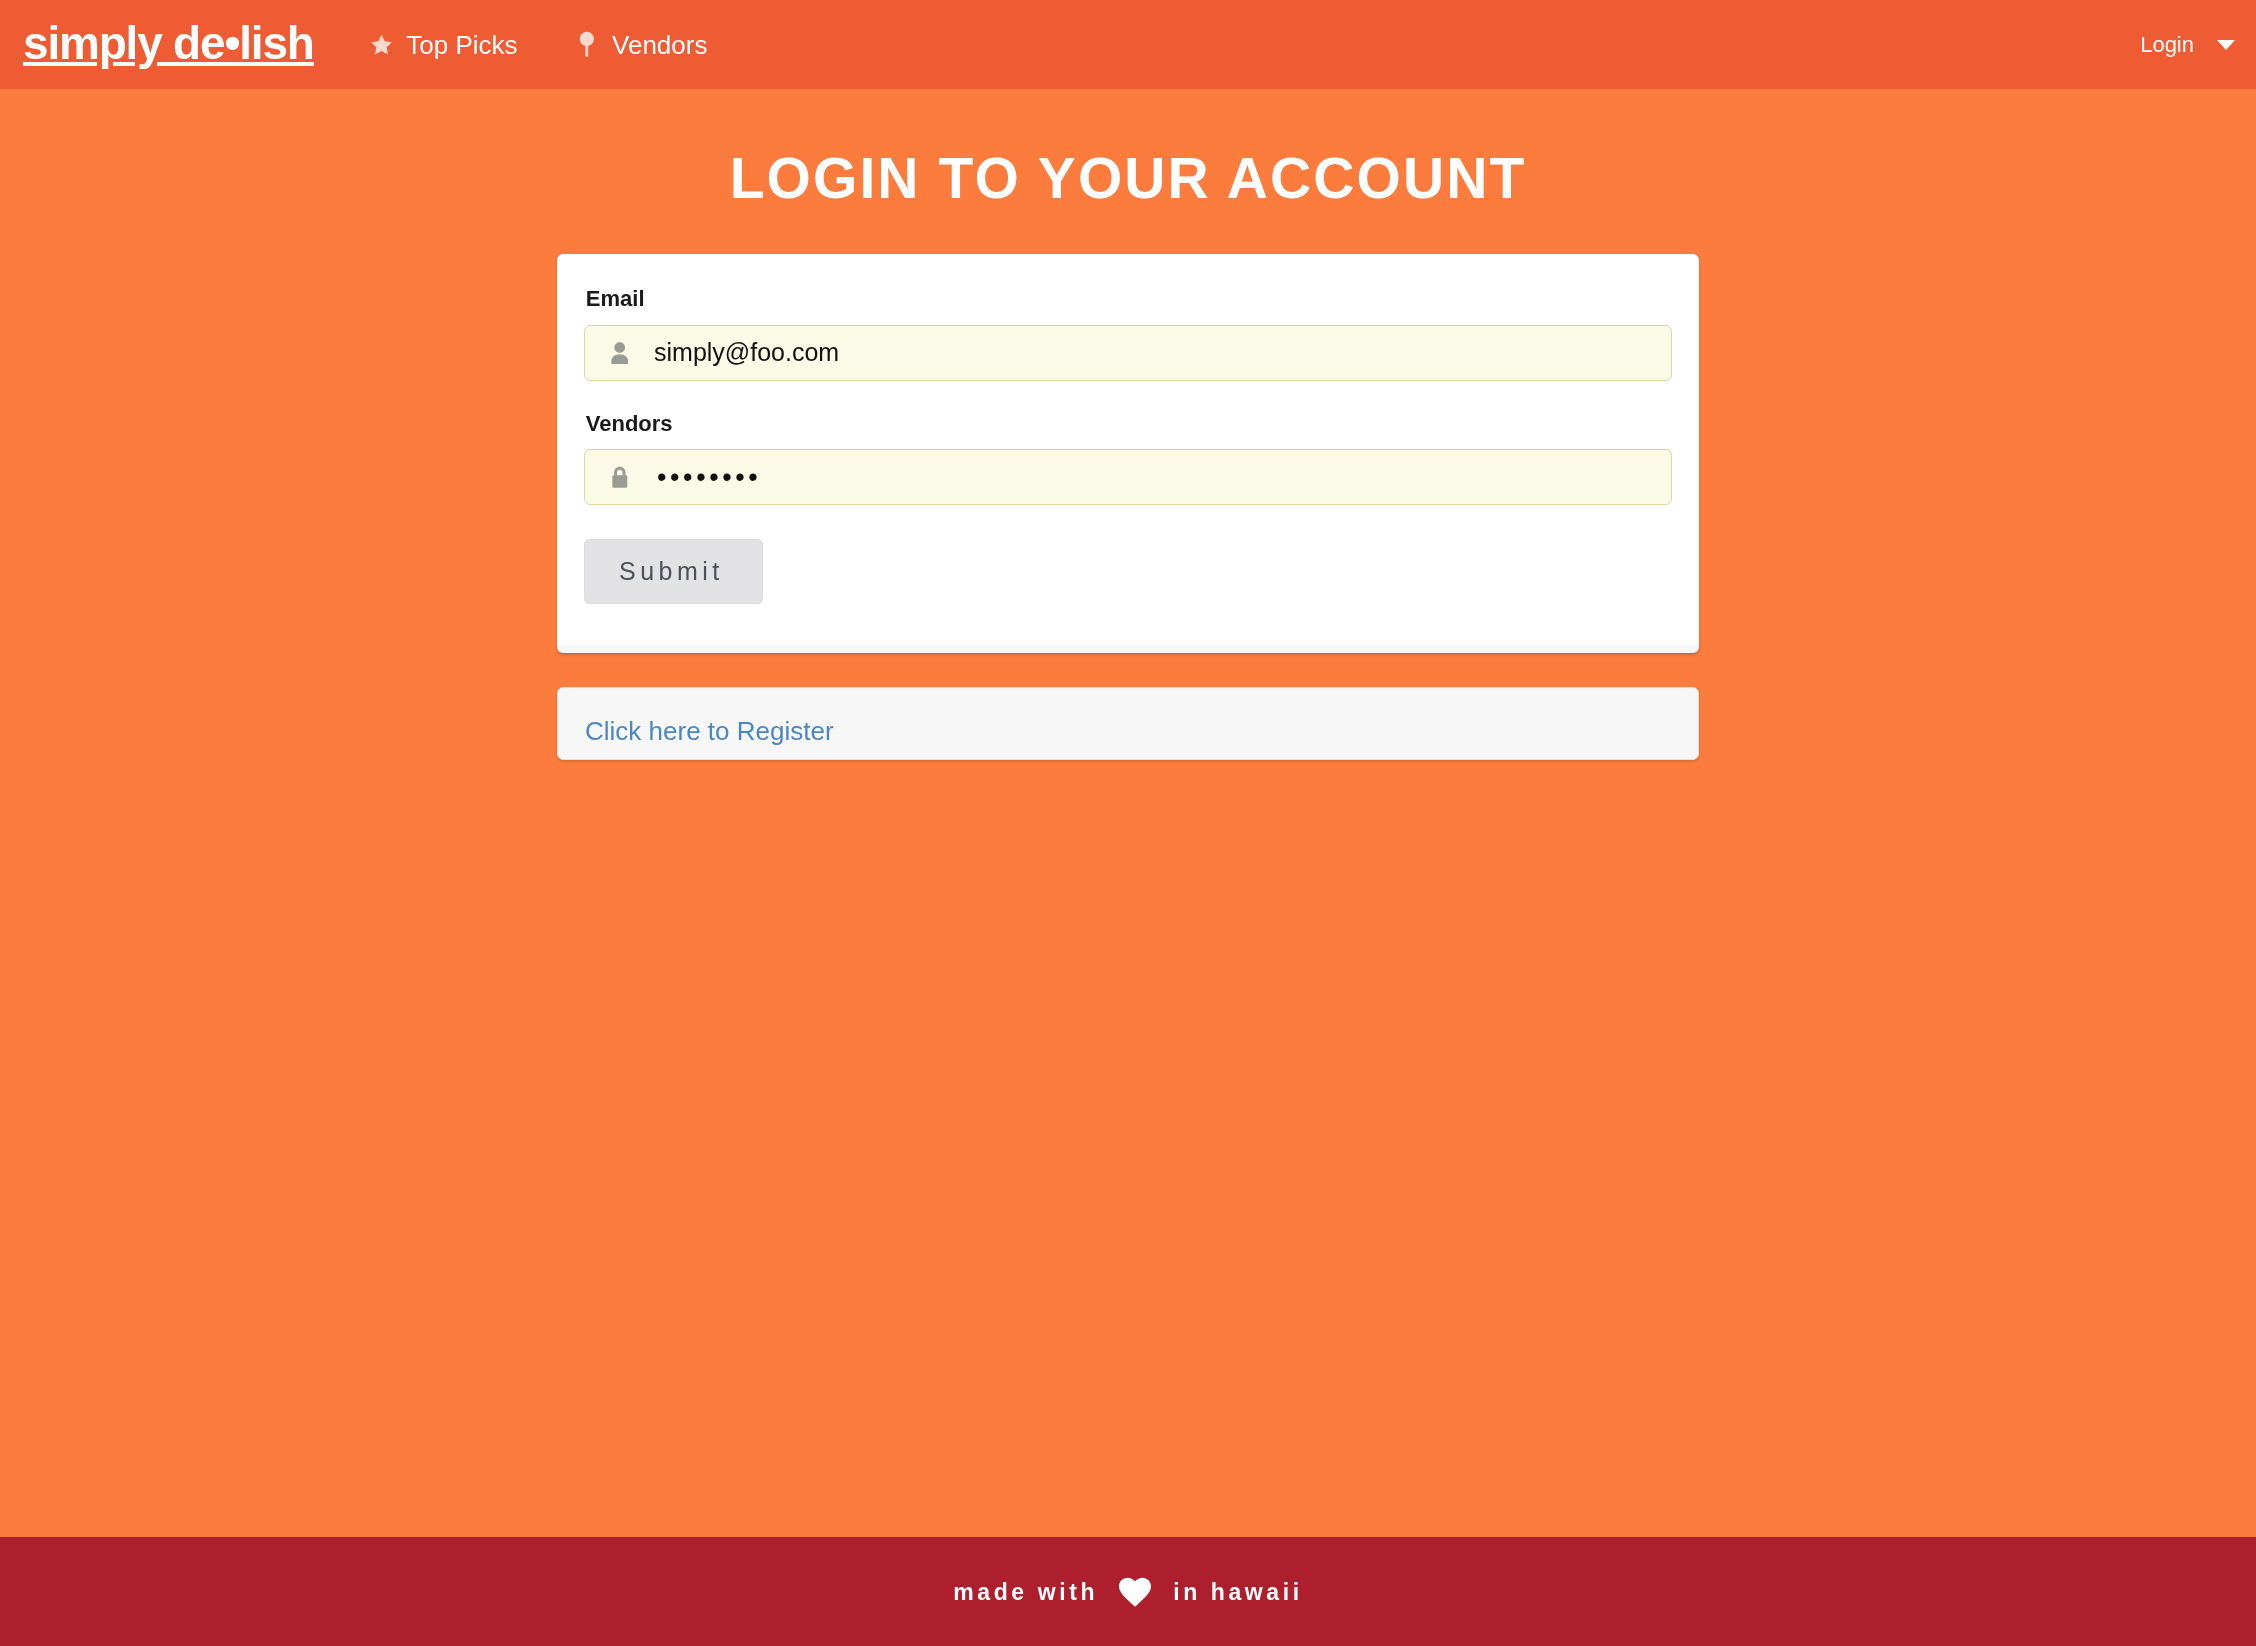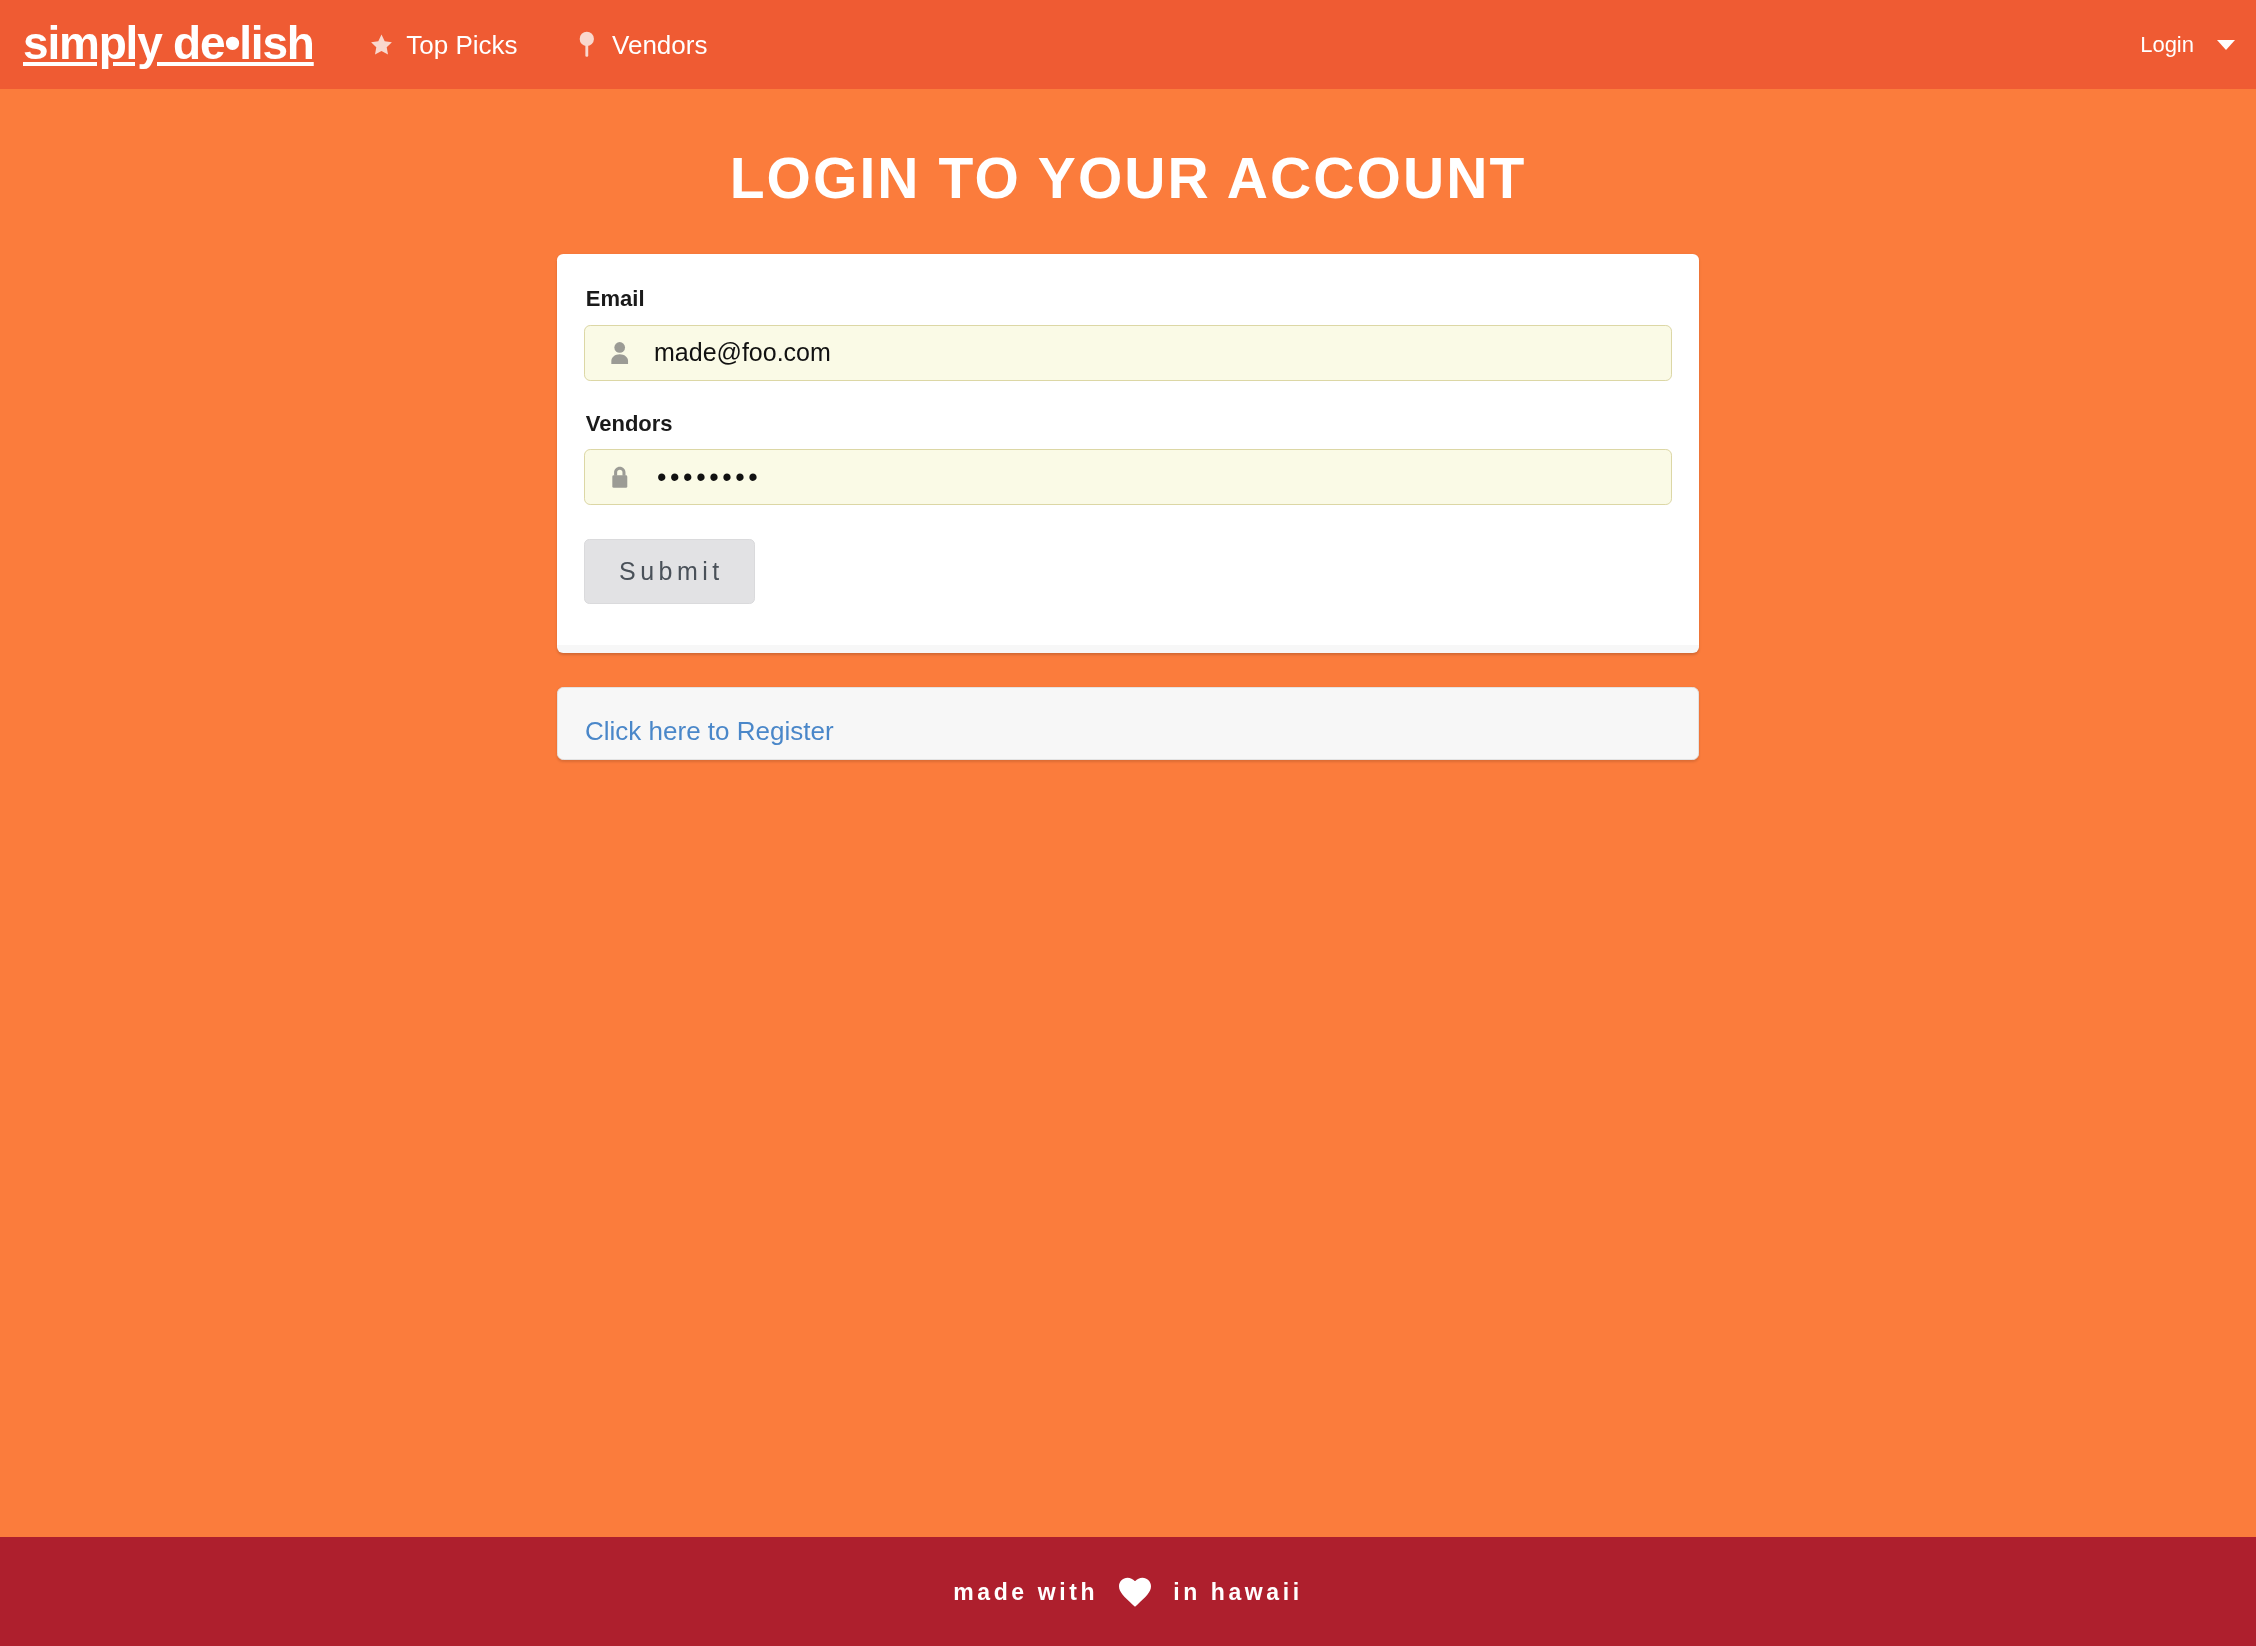--- a/index.html
+++ b/index.html
@@ -178,21 +178,21 @@
 
   .submit-btn {
     display: inline-block;
     background: #E2E2E4;
     border: 0.9px solid #dadadc;
     border-radius: 5.3px;
     color: #4a5159;
     font-size: 25px;
     font-weight: 400;
     letter-spacing: 4.5px;
-    padding: 17px 30px 17px 34px;
+    padding: 17px 38px 17px 34px;
     margin-top: 3.6px;
     cursor: pointer;
     font-family: "Liberation Sans", sans-serif;
   }
 
   .register-panel {
     margin-top: 34px;
     background: #F7F7F7;
     border: 0.9px solid #e3e3e3;
     border-radius: 6.2px;
@@ -289,21 +289,21 @@
 
       <div class="field-label">Email</div>
       <div class="input-row">
         <div class="input-box" placeholder="Email">
           <span class="input-icon">
             <svg width="21.4" height="24" viewBox="0 0 24 27" fill="currentColor" aria-hidden="true">
               <circle cx="12" cy="7.2" r="6"></circle>
               <path d="M12 15c-5.2 0-9.4 3.3-9.4 7.4V26h18.8v-3.6C21.4 18.3 17.2 15 12 15z"></path>
             </svg>
           </span>
-          <span class="input-value">made@foo.com</span>
+          <span class="input-value">simply@foo.com</span>
         </div>
       </div>
 
       <div class="field-label">Vendors</div>
       <div class="input-row">
         <div class="input-box" placeholder="Password">
           <span class="input-icon">
             <svg width="19.6" height="25" viewBox="0 0 22 28" fill="currentColor" aria-hidden="true">
               <path d="M11 2c-3.6 0-6.4 2.9-6.4 6.4V12h3.4V8.4c0-1.7 1.3-3 3-3s3 1.3 3 3V12h3.4V8.4C17.4 4.9 14.6 2 11 2z"></path>
               <rect x="2.6" y="11.6" width="16.8" height="14" rx="1.6"></rect>

